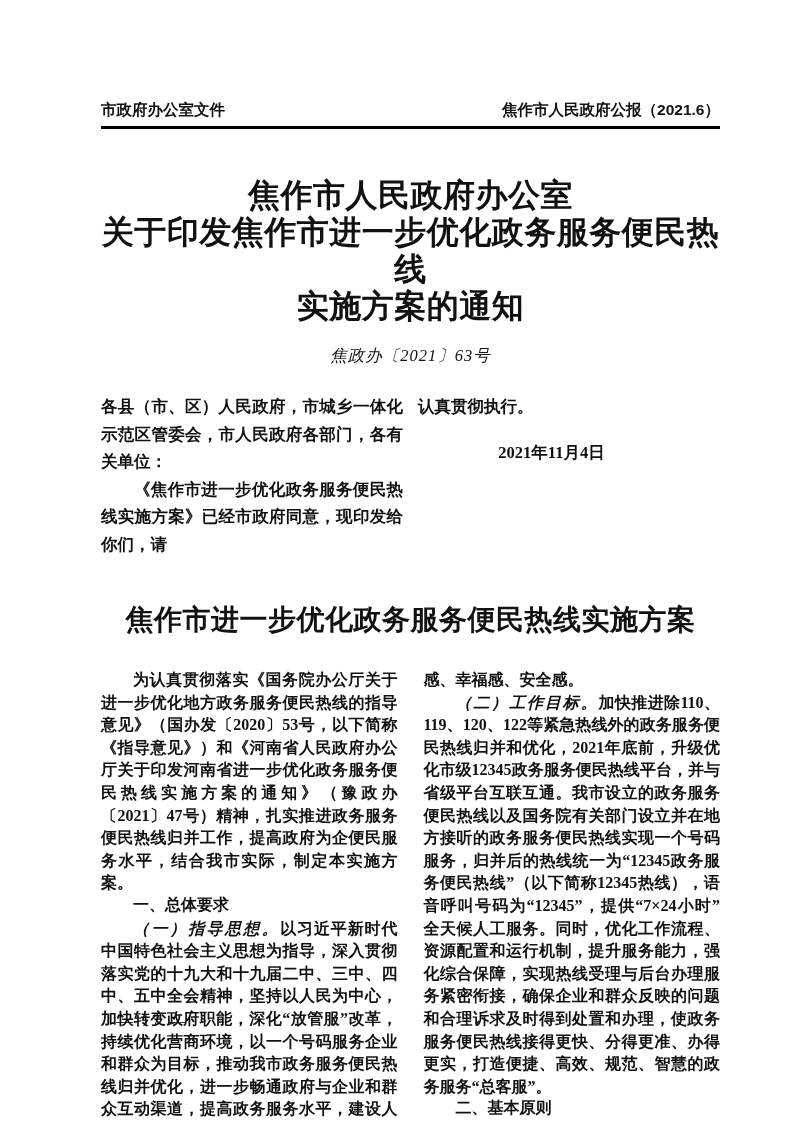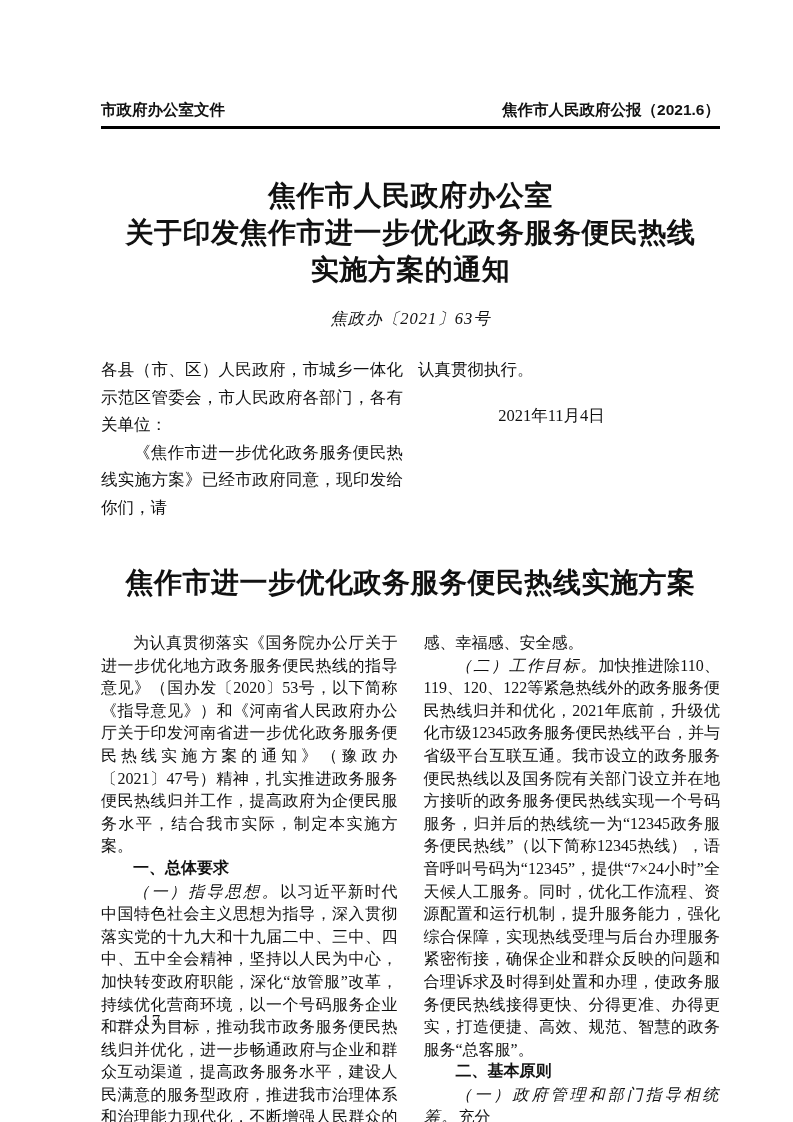--- a/index.html
+++ b/index.html
@@ -30,21 +30,21 @@
     font-family: "Liberation Sans", "DejaVu Sans", sans-serif;
     font-weight: bold;
     font-size: 15.5px;
     line-height: 18px;
   }
   
   .doc-title {
     margin-top: 48px;
     text-align: center;
     font-weight: bold;
-    font-size: 28px;
+    font-size: 32px;
     line-height: 37px;
     letter-spacing: 0.5px;
   }
   .doc-number {
     margin-top: 20px;
     text-align: center;
     font-style: italic;
     font-size: 16.5px;
     letter-spacing: 1px;
   }
@@ -52,21 +52,21 @@
   .notice-cols {
     margin-top: 26px;
     display: flex;
     gap: 15px;
     font-size: 16.5px;
     line-height: 27.5px;
     text-align: justify;
     text-justify: inter-ideograph;
   }
   .col { flex: 1 1 0; min-width: 0; }
-  .para { margin: 0; }
+  .para { margin: 0; font-weight: bold; }
   .indent { text-indent: 2em; }
   .date-line {
     margin-top: 18px;
     text-align: center;
     padding-right: 35px;
   }
   
   .plan-title {
     margin-top: 44px;
     text-align: center;

